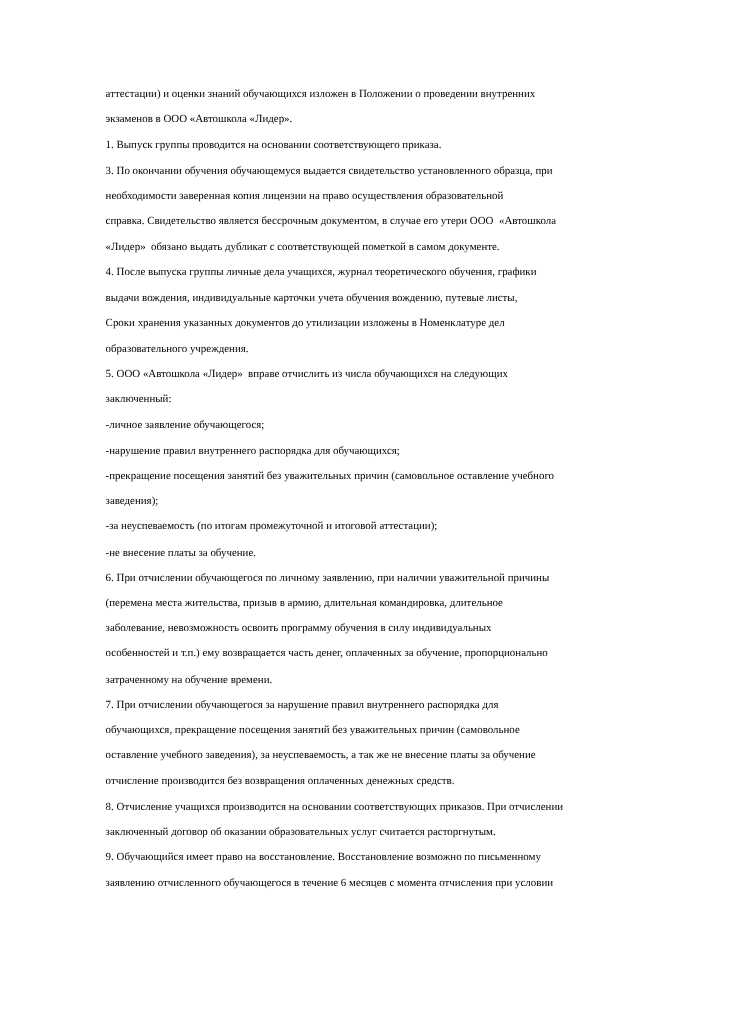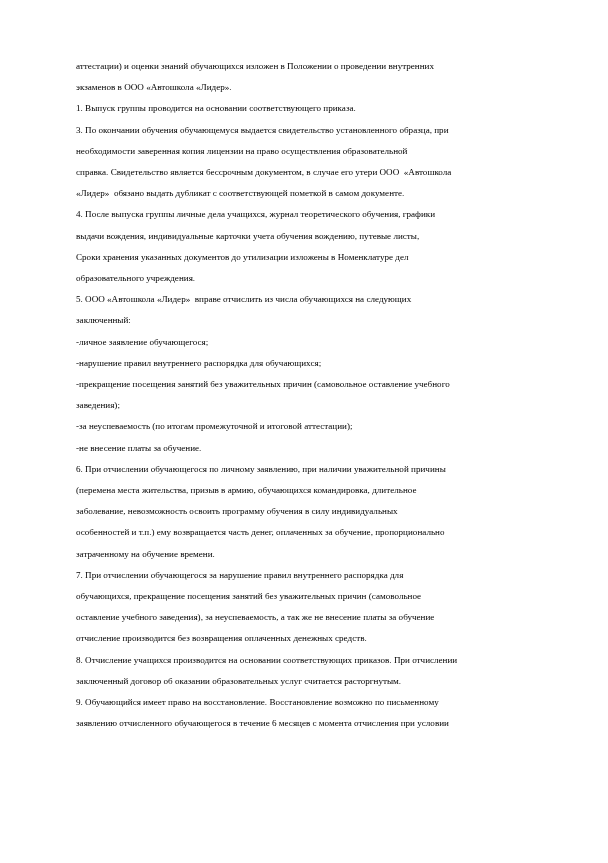--- a/index.html
+++ b/index.html
@@ -21,21 +21,21 @@
     padding: 52px 72px 30px 72px;
     background: #ffffff;
   }
   .doc-body {
     font-size: 9.1px;
     line-height: 21.2px;
     text-align: left;
     color: #000;
   }
   .para {
-    margin: 4px;
+    margin: 16px;
     text-indent: 0;
     white-space: normal;
   }
   .line {
     display: block;
     white-space: pre-wrap;
   }
 </style>
 </head>
 <body>
@@ -56,21 +56,21 @@
       <span class="line">образовательного учреждения.</span>
       <span class="line">5. ООО «Автошкола «Лидер»  вправе отчислить из числа обучающихся на следующих</span>
       <span class="line">заключенный:</span>
       <span class="line">-личное заявление обучающегося;</span>
       <span class="line">-нарушение правил внутреннего распорядка для обучающихся;</span>
       <span class="line">-прекращение посещения занятий без уважительных причин (самовольное оставление учебного</span>
       <span class="line">заведения);</span>
       <span class="line">-за неуспеваемость (по итогам промежуточной и итоговой аттестации);</span>
       <span class="line">-не внесение платы за обучение.</span>
       <span class="line">6. При отчислении обучающегося по личному заявлению, при наличии уважительной причины</span>
-      <span class="line">(перемена места жительства, призыв в армию, обучающихся командировка, длительное</span>
+      <span class="line">(перемена места жительства, призыв в армию, длительная командировка, длительное</span>
       <span class="line">заболевание, невозможность освоить программу обучения в силу индивидуальных</span>
       <span class="line">особенностей и т.п.) ему возвращается часть денег, оплаченных за обучение, пропорционально</span>
       <span class="line">затраченному на обучение времени.</span>
       <span class="line">7. При отчислении обучающегося за нарушение правил внутреннего распорядка для</span>
       <span class="line">обучающихся, прекращение посещения занятий без уважительных причин (самовольное</span>
       <span class="line">оставление учебного заведения), за неуспеваемость, а так же не внесение платы за обучение</span>
       <span class="line">отчисление производится без возвращения оплаченных денежных средств.</span>
       <span class="line">8. Отчисление учащихся производится на основании соответствующих приказов. При отчислении</span>
       <span class="line">заключенный договор об оказании образовательных услуг считается расторгнутым.</span>
       <span class="line">9. Обучающийся имеет право на восстановление. Восстановление возможно по письменному</span>

